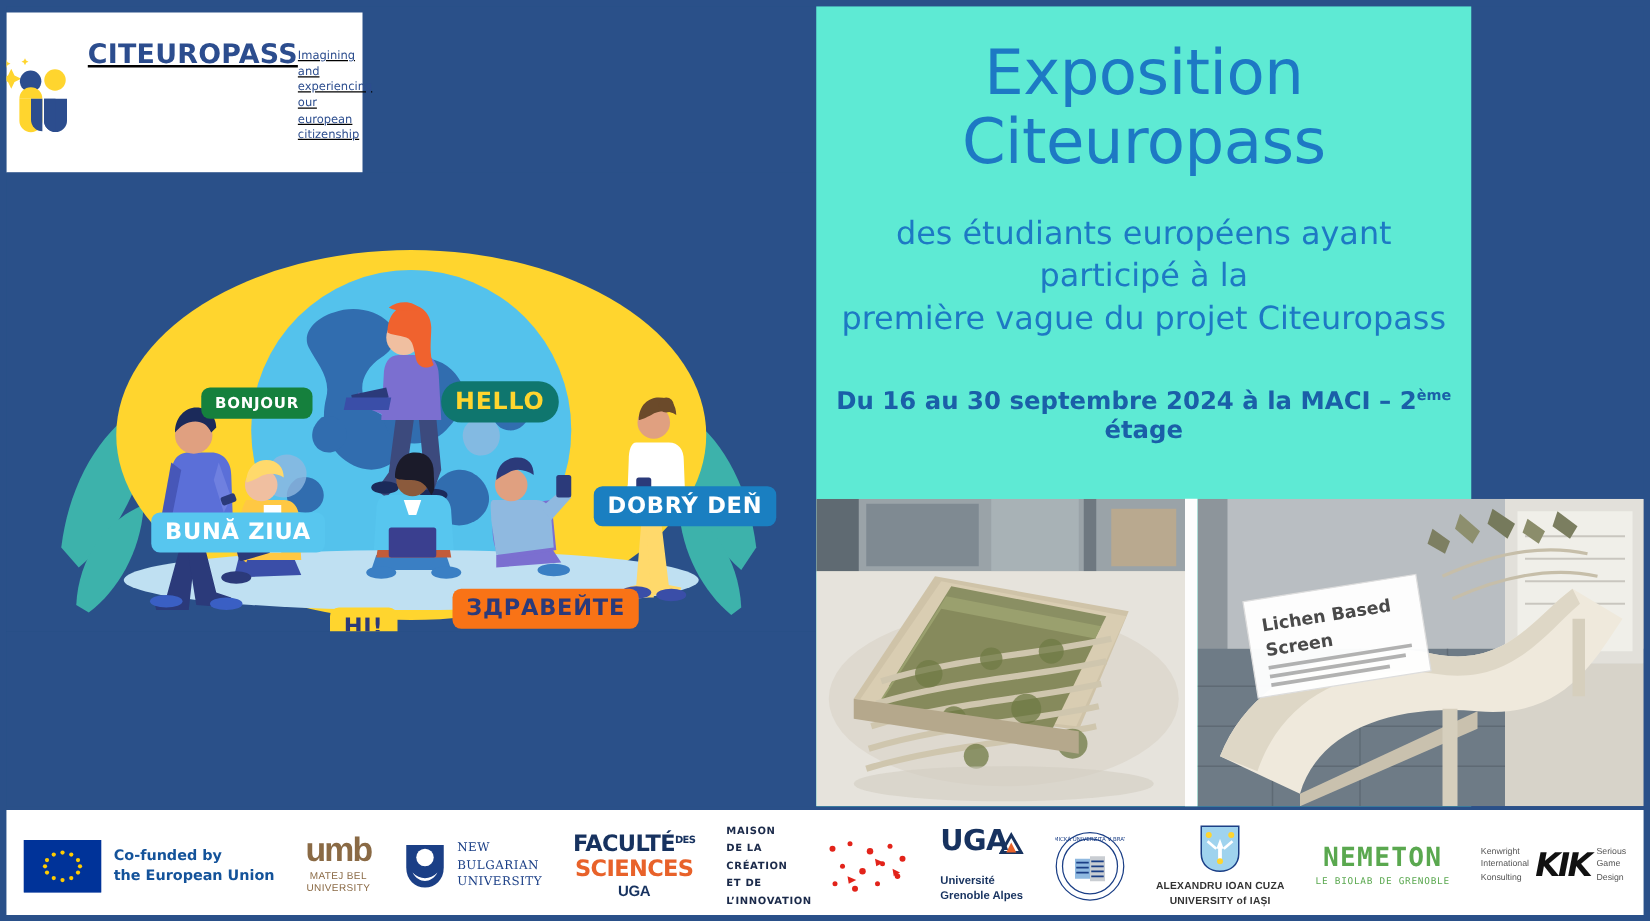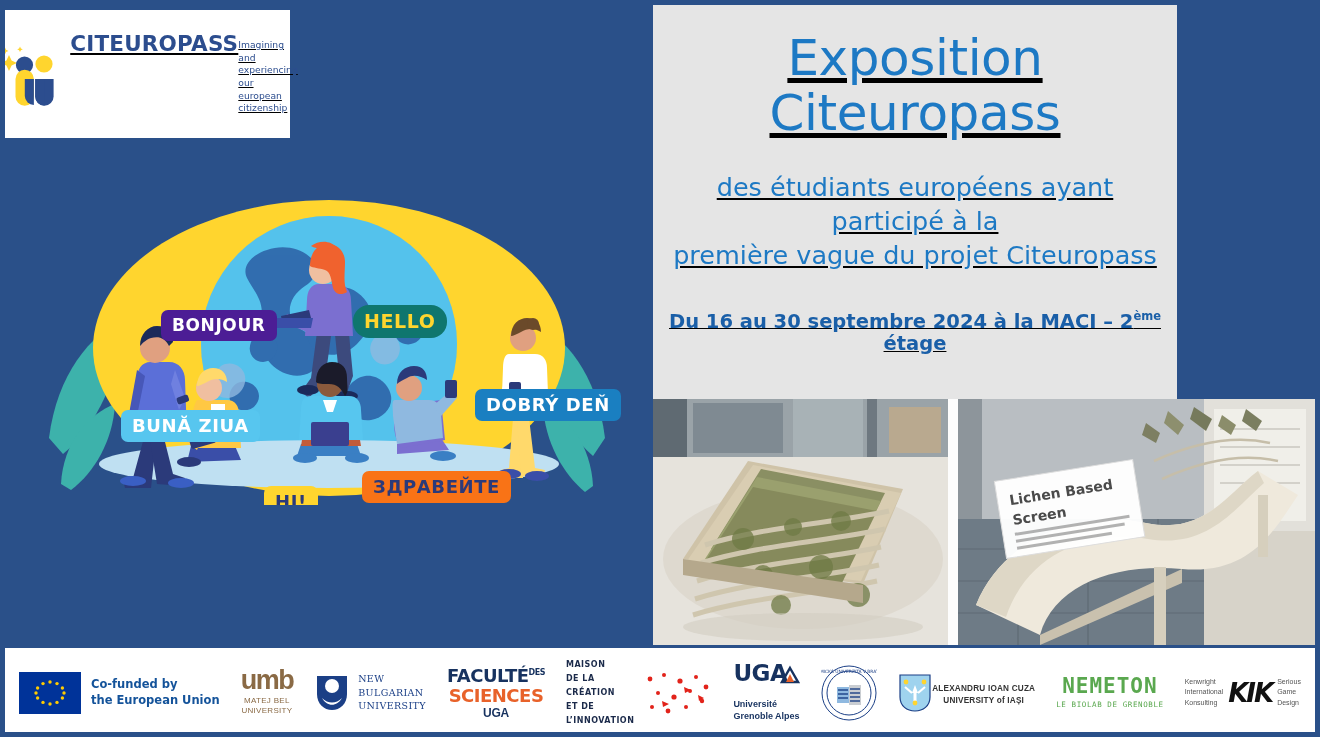--- a/index.html
+++ b/index.html
@@ -22,29 +22,29 @@
   .logo-word{font-size:21.5px;font-weight:bold;letter-spacing:.2px;color:#2c4d8e;line-height:1.05;
              font-family:"DejaVu Sans",sans-serif;}
   .logo-tag{font-size:9.2px;color:#2c4d8e;line-height:1.38;margin-top:6px;font-family:"DejaVu Sans",sans-serif;}
 
   
   .illus{position:absolute;left:0;top:133px;width:648px;height:367px;overflow:hidden;background:#2a5089;}
   .illus svg{display:block;}
   .bubble{position:absolute;padding:5px 11px 6px;border-radius:7px;font-weight:bold;
           font-family:"DejaVu Sans",sans-serif;white-space:nowrap;letter-spacing:.6px;}
 
-  .b-bonjour{left:156px;top:172px;background:#4c1d95;color:#fff;font-size:17px;text-align:right;}
+  .b-bonjour{left:156px;top:172px;background:#15803d;color:#fff;font-size:12px;text-align:right;}
   .b-hello{left:348px;top:167px;background:#0f766e;color:#ffd52e;font-size:19px;border-radius:16px;}
   .b-buna{left:116px;top:272px;background:#57c6ef;color:#fff;font-size:18px;}
   .b-dobry{left:470px;top:251px;background:#1a7fc1;color:#fff;font-size:18px;}
   .b-zdrav{left:357px;top:333px;background:#f97316;color:#2b3a7a;font-size:18px;}
   .b-hi{left:259px;top:348px;background:#ffd52e;color:#2b3a7a;font-size:18px;}
 
   
-  .right-col{position:absolute;left:648px;top:0;width:524px;height:640px;background:#e5e5e5;text-decoration:underline;}
+  .right-col{position:absolute;left:648px;top:0;width:524px;height:640px;background:#5eead4;}
   .txt-block{padding:26px 16px 0;text-align:center;}
   .title{font-size:50px;color:#1d79c4;line-height:1.1;font-family:"DejaVu Sans",sans-serif;
          font-weight:400;letter-spacing:-.4px;}
   .subtitle{margin-top:30px;font-size:25.5px;color:#1d79c4;line-height:1.33;
             font-family:"DejaVu Sans",sans-serif;font-weight:400;}
   .dateline{margin-top:36px;font-size:19.5px;color:#1a5fa8;font-weight:bold;
             font-family:"DejaVu Sans",sans-serif;}
   .dateline sup{font-size:11.5px;vertical-align:super;}
 
   .photos{position:absolute;left:0;top:394px;width:662px;height:246px;display:flex;}
@@ -79,21 +79,21 @@
   .fac-l3{font-size:12px;font-weight:bold;color:#17325f;margin-top:2px;letter-spacing:-.3px;}
 
   .maison{display:flex;align-items:center;gap:6px;}
   .maison-txt{font-size:8px;font-weight:bold;color:#1b2a4a;line-height:1.75;letter-spacing:.5px;
               font-family:"DejaVu Sans",sans-serif;}
 
   .uga{display:flex;flex-direction:column;align-items:flex-start;}
   .uga-word{font-size:23px;font-weight:bold;color:#17325f;letter-spacing:-.5px;line-height:1;
             font-family:"DejaVu Sans",sans-serif;display:flex;align-items:center;}
   .uga-sub{font-size:9px;font-weight:bold;color:#17325f;line-height:1.3;margin-top:14px;}
-  .aicu{display:flex;flex-direction:row;align-items:center;}
+  .aicu{display:flex;flex-direction:column;align-items:center;}
   .aicu-txt{font-size:8.2px;font-weight:bold;color:#333;text-align:center;line-height:1.4;margin-top:4px;
             letter-spacing:.2px;}
 
   .nem{display:flex;flex-direction:column;align-items:center;}
   .nem-word{font-size:21px;font-weight:bold;color:#5aa84f;letter-spacing:1px;line-height:1;
             font-family:"DejaVu Sans Mono",monospace;}
   .nem-sub{font-size:7.5px;color:#5aa84f;letter-spacing:.6px;margin-top:3px;
            font-family:"DejaVu Sans Mono",monospace;}
 
   .kik{display:flex;align-items:center;gap:5px;}

